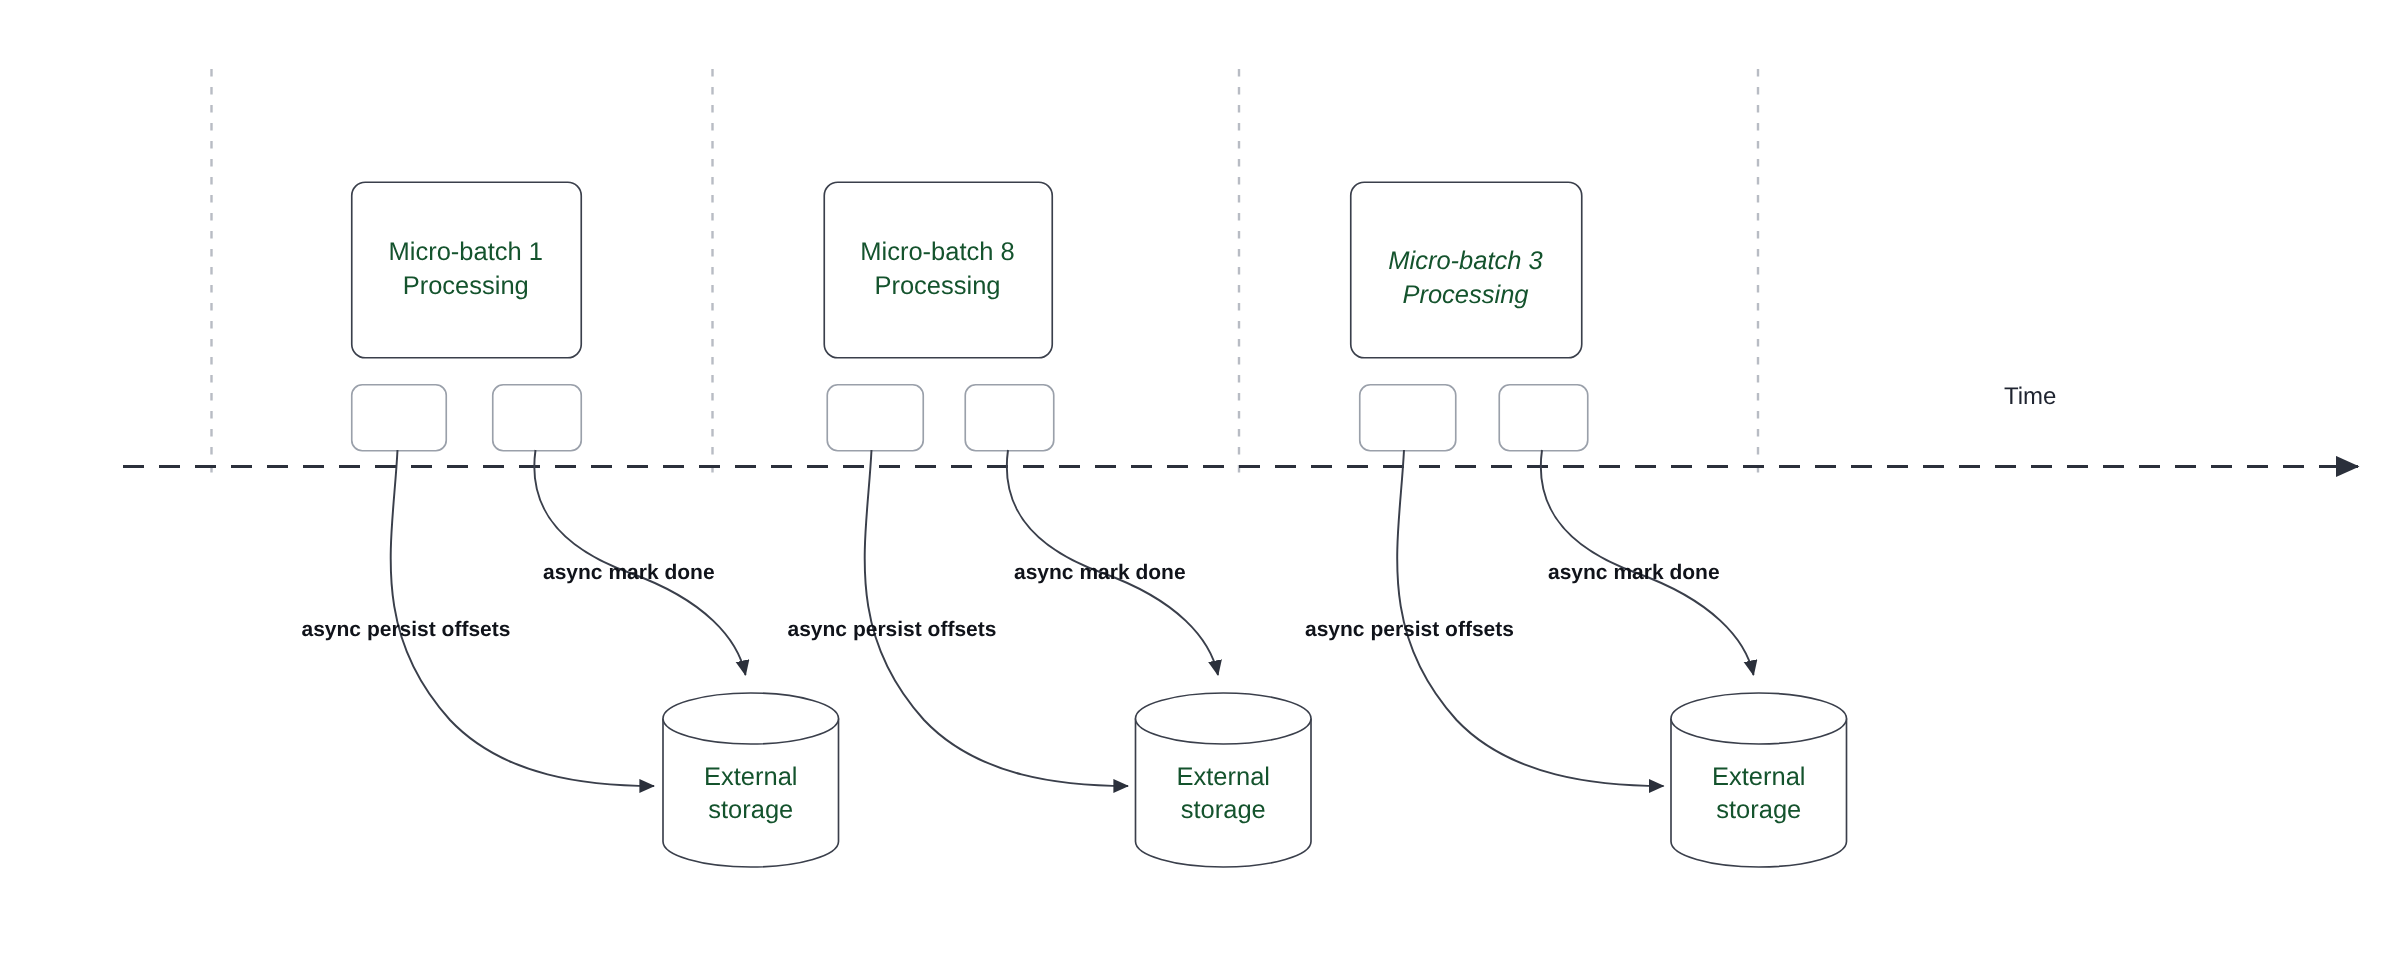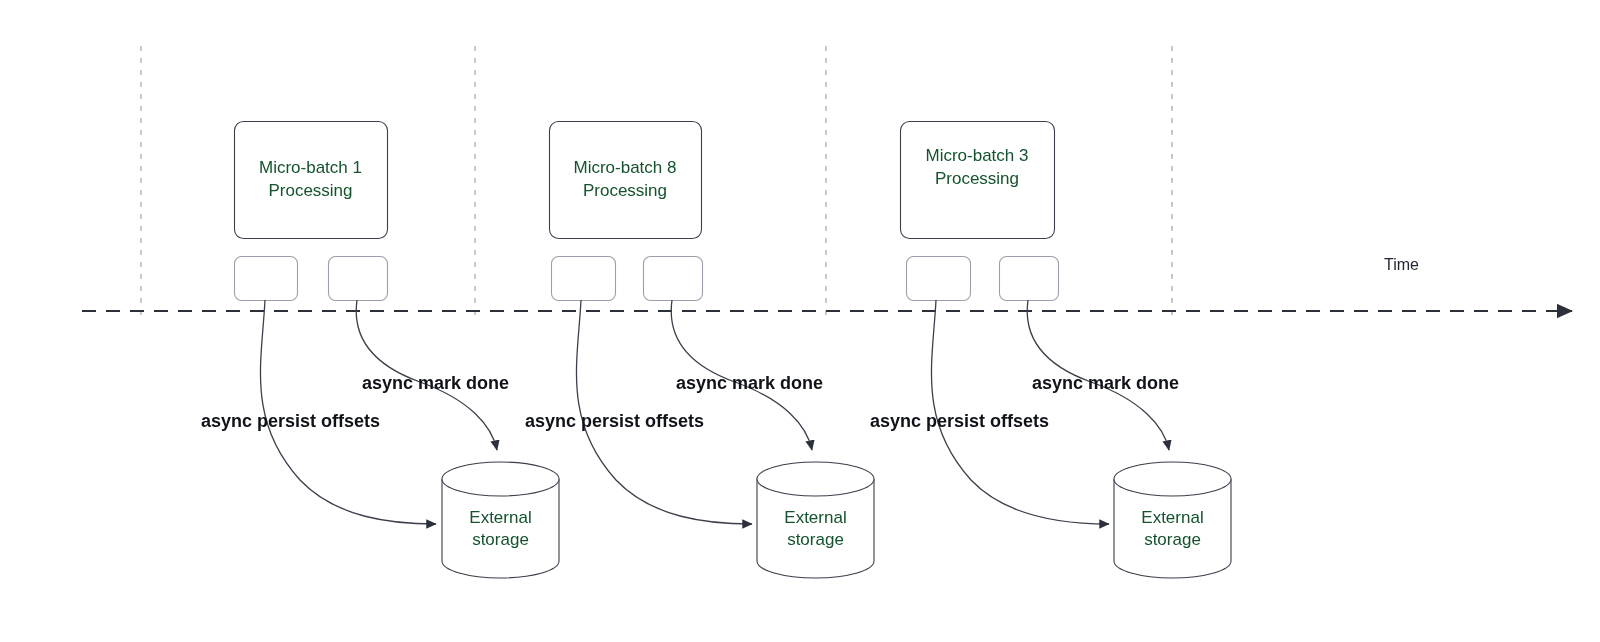--- a/index.html
+++ b/index.html
@@ -12,21 +12,21 @@
   svg.layer{position:absolute;left:0;top:0;width:1600px;height:642px;}
   .node-label{
     position:absolute;
     font-size:17px;color:#14532d;
     text-align:center;line-height:1.32;
     white-space:pre-line;
     display:flex;align-items:center;justify-content:center;
   }
   .edge-label{
     position:absolute;
-    font-size:18px;font-weight:bold;color:#10131a;
+    font-size:14px;font-weight:bold;color:#10131a;
     white-space:nowrap;
   }
   .axis-label{
     position:absolute;font-size:16px;color:#1f2430;white-space:nowrap;
   }
 </style>
 </head>
 <body>
 
 <div id="diagram-root">
@@ -60,32 +60,32 @@
       <path d="M 672 300 C 667 336 685 364 735 382 C 785 400 807 426 812 450" fill="none" stroke="#3a3f4b" stroke-width="1.3" marker-end="url(#arrow-sm)"></path>
       <rect x="900.5" y="121.5" width="154" height="117" rx="9" ry="9" fill="#ffffff" stroke="#3a3f4b" stroke-width="1.1"></rect>
       <rect x="906.5" y="256.5" width="64" height="44" rx="7" ry="7" fill="#ffffff" stroke="#9aa0aa" stroke-width="1.1"></rect>
       <rect x="999.5" y="256.5" width="59" height="44" rx="7" ry="7" fill="#ffffff" stroke="#9aa0aa" stroke-width="1.1"></rect>
       <path d="M 1114 479 L 1114 561 A 58.5 17 0 0 0 1231 561 L 1231 479" fill="#ffffff" stroke="#3a3f4b" stroke-width="1.1"></path>
       <ellipse cx="1172.5" cy="479" rx="58.5" ry="17" fill="#ffffff" stroke="#3a3f4b" stroke-width="1.1"></ellipse>
       <path d="M 936 300 C 933 360 917 420 971 480 C 1007 518 1065 524 1109 524" fill="none" stroke="#3a3f4b" stroke-width="1.3" marker-end="url(#arrow-sm)"></path>
       <path d="M 1028 300 C 1023 336 1041 364 1091 382 C 1141 400 1164 426 1169 450" fill="none" stroke="#3a3f4b" stroke-width="1.3" marker-end="url(#arrow-sm)"></path>
     </svg>
 
-<div class="axis-label" style="left: 1336px; top: 256px; margin-left: 48px;">Time</div>
+<div class="axis-label" style="left: 1336px; top: 256px;">Time</div>
     <div class="node-label" style="left: 234px; top: 121px; width: 153px; height: 117px;">Micro-batch 1
 Processing</div>
     <div class="node-label" style="left: 442px; top: 480px; width: 117px; height: 98px;">External
 storage</div>
     <div class="edge-label" style="left: 201px; top: 411px;">async persist offsets</div>
     <div class="edge-label" style="left: 362px; top: 373px;">async mark done</div>
     <div class="node-label" style="left: 549px; top: 121px; width: 152px; height: 117px;">Micro-batch 8
 Processing</div>
     <div class="node-label" style="left: 757px; top: 480px; width: 117px; height: 98px;">External
 storage</div>
     <div class="edge-label" style="left: 525px; top: 411px;">async persist offsets</div>
     <div class="edge-label" style="left: 676px; top: 373px;">async mark done</div>
-    <div class="node-label" style="left: 900px; top: 109px; width: 154px; height: 117px;">Micro-batch 3
+    <div class="node-label" style="left: 900px; top: 127px; width: 154px; height: 117px; font-style: italic;">Micro-batch 3
 Processing</div>
     <div class="node-label" style="left: 1114px; top: 480px; width: 117px; height: 98px;">External
 storage</div>
     <div class="edge-label" style="left: 870px; top: 411px;">async persist offsets</div>
     <div class="edge-label" style="left: 1032px; top: 373px;">async mark done</div>
   </div>
 
 </body></html>

